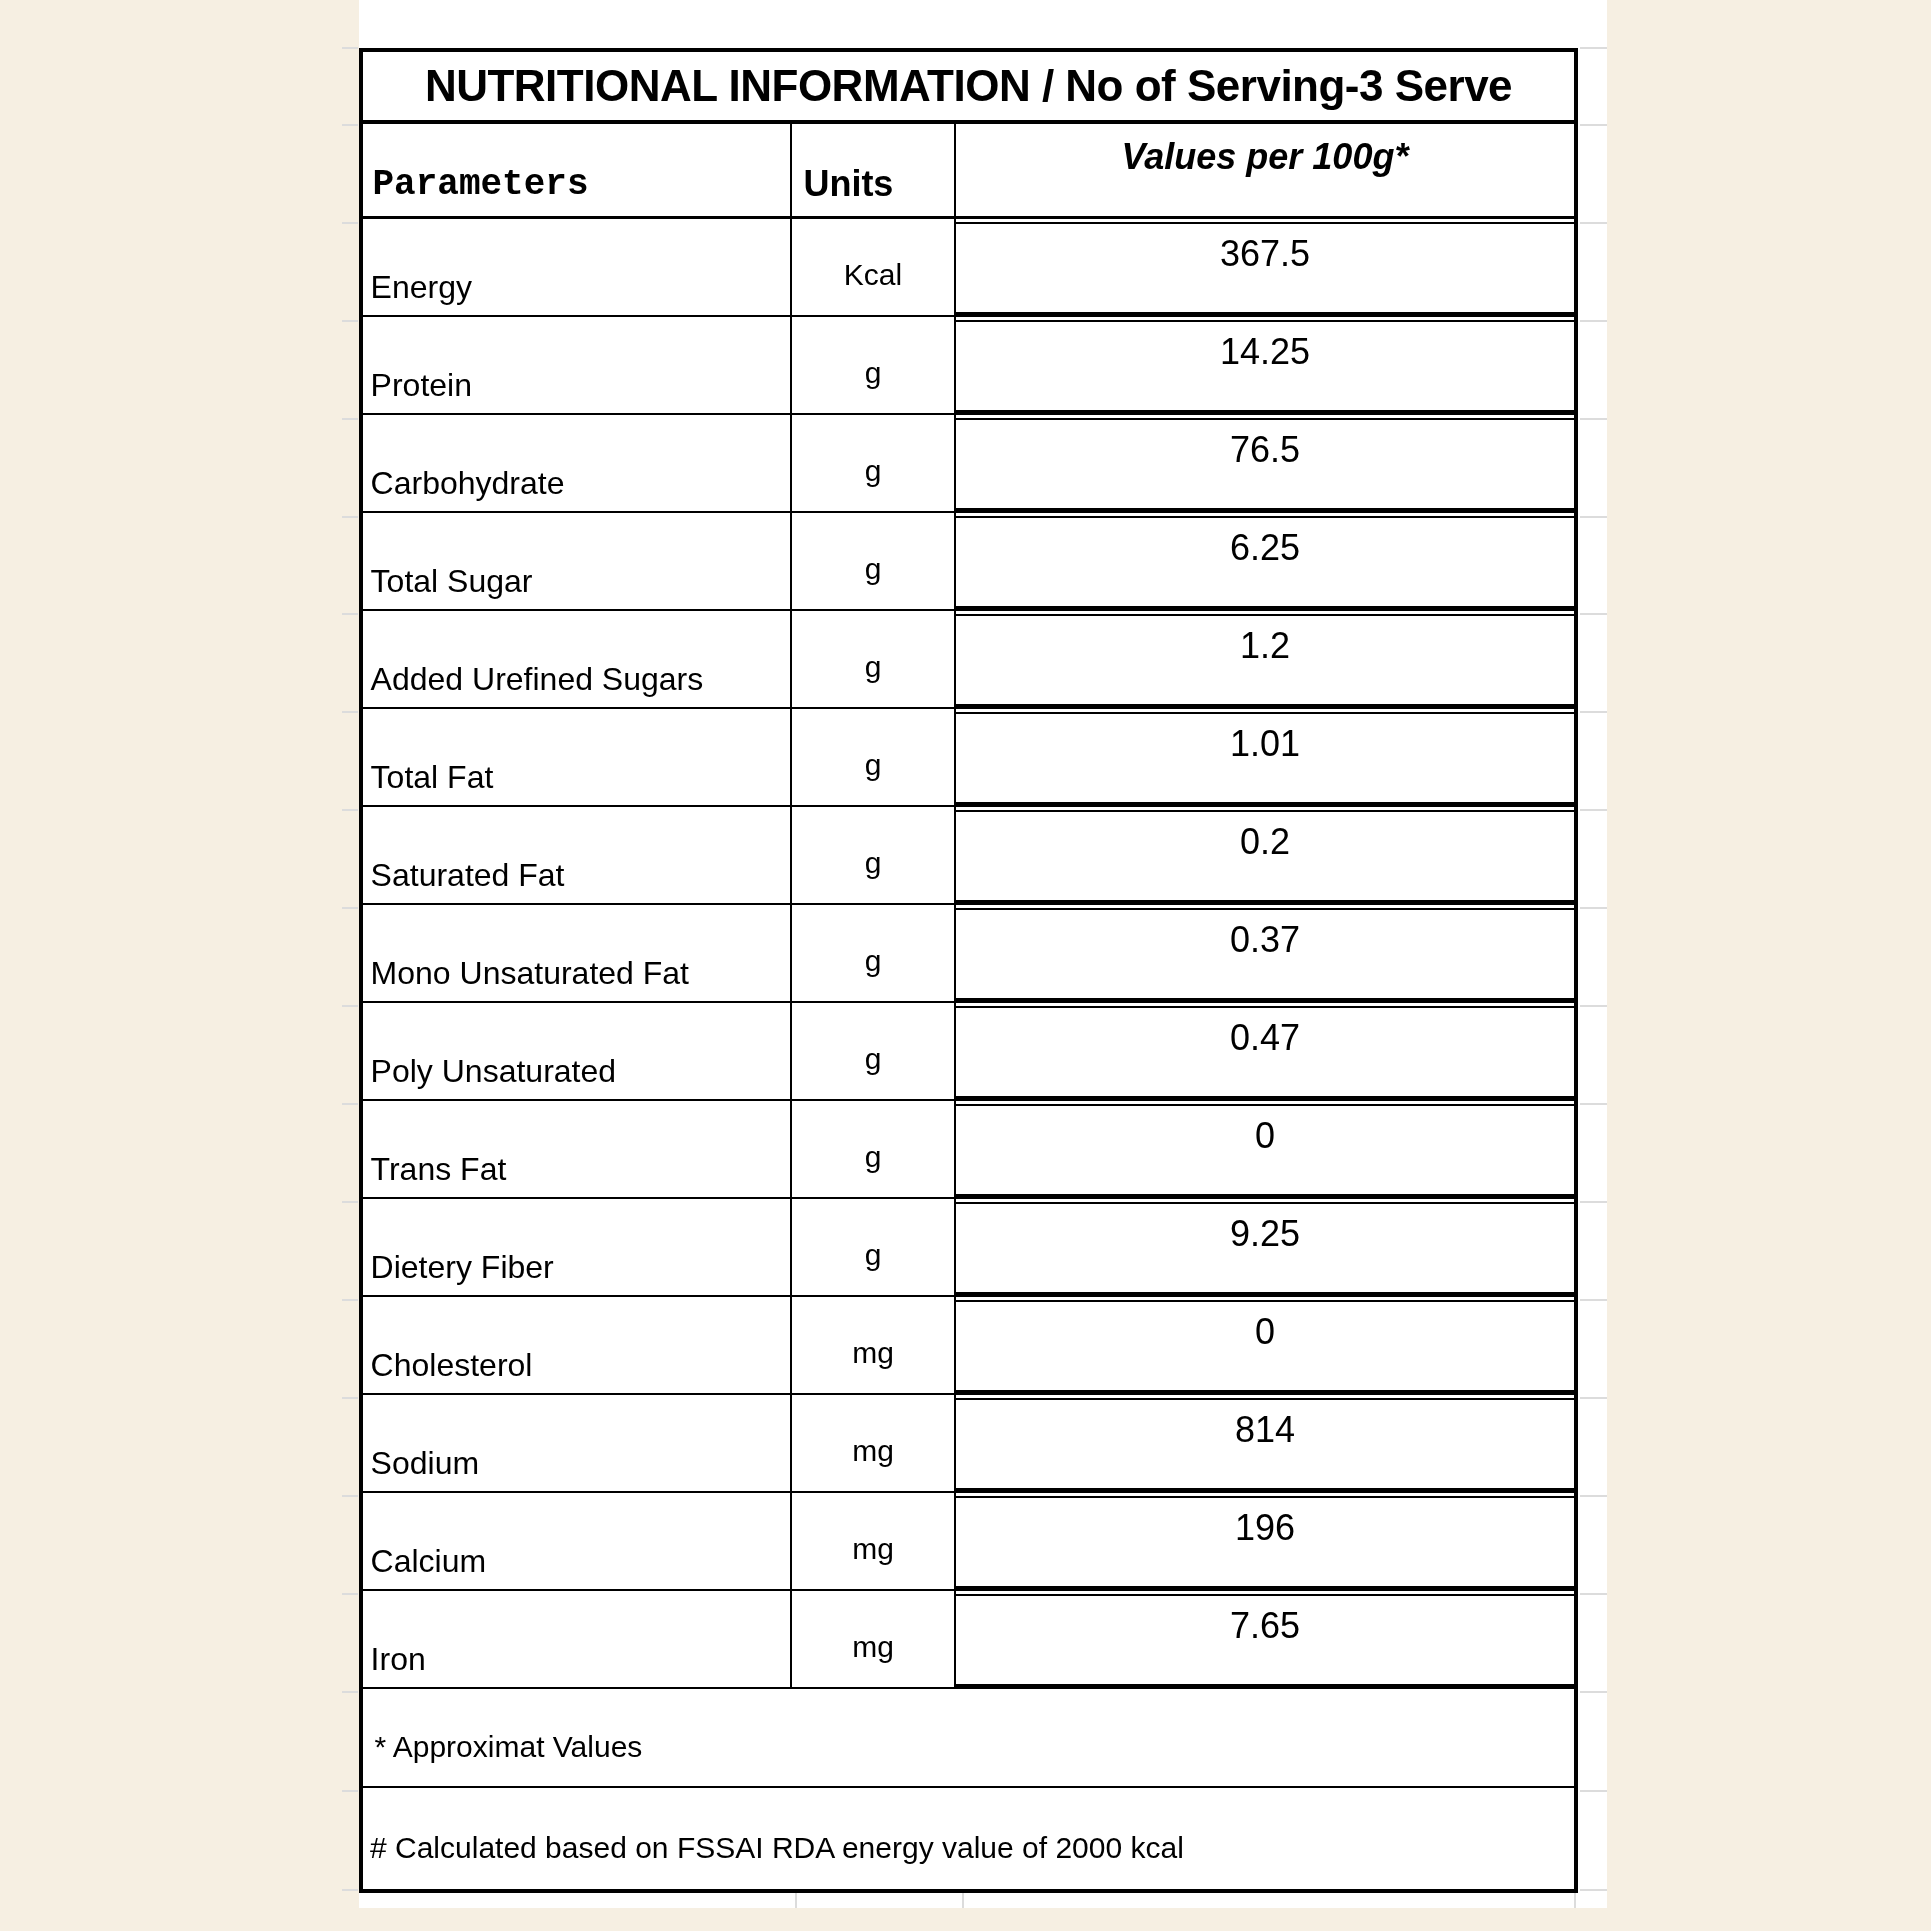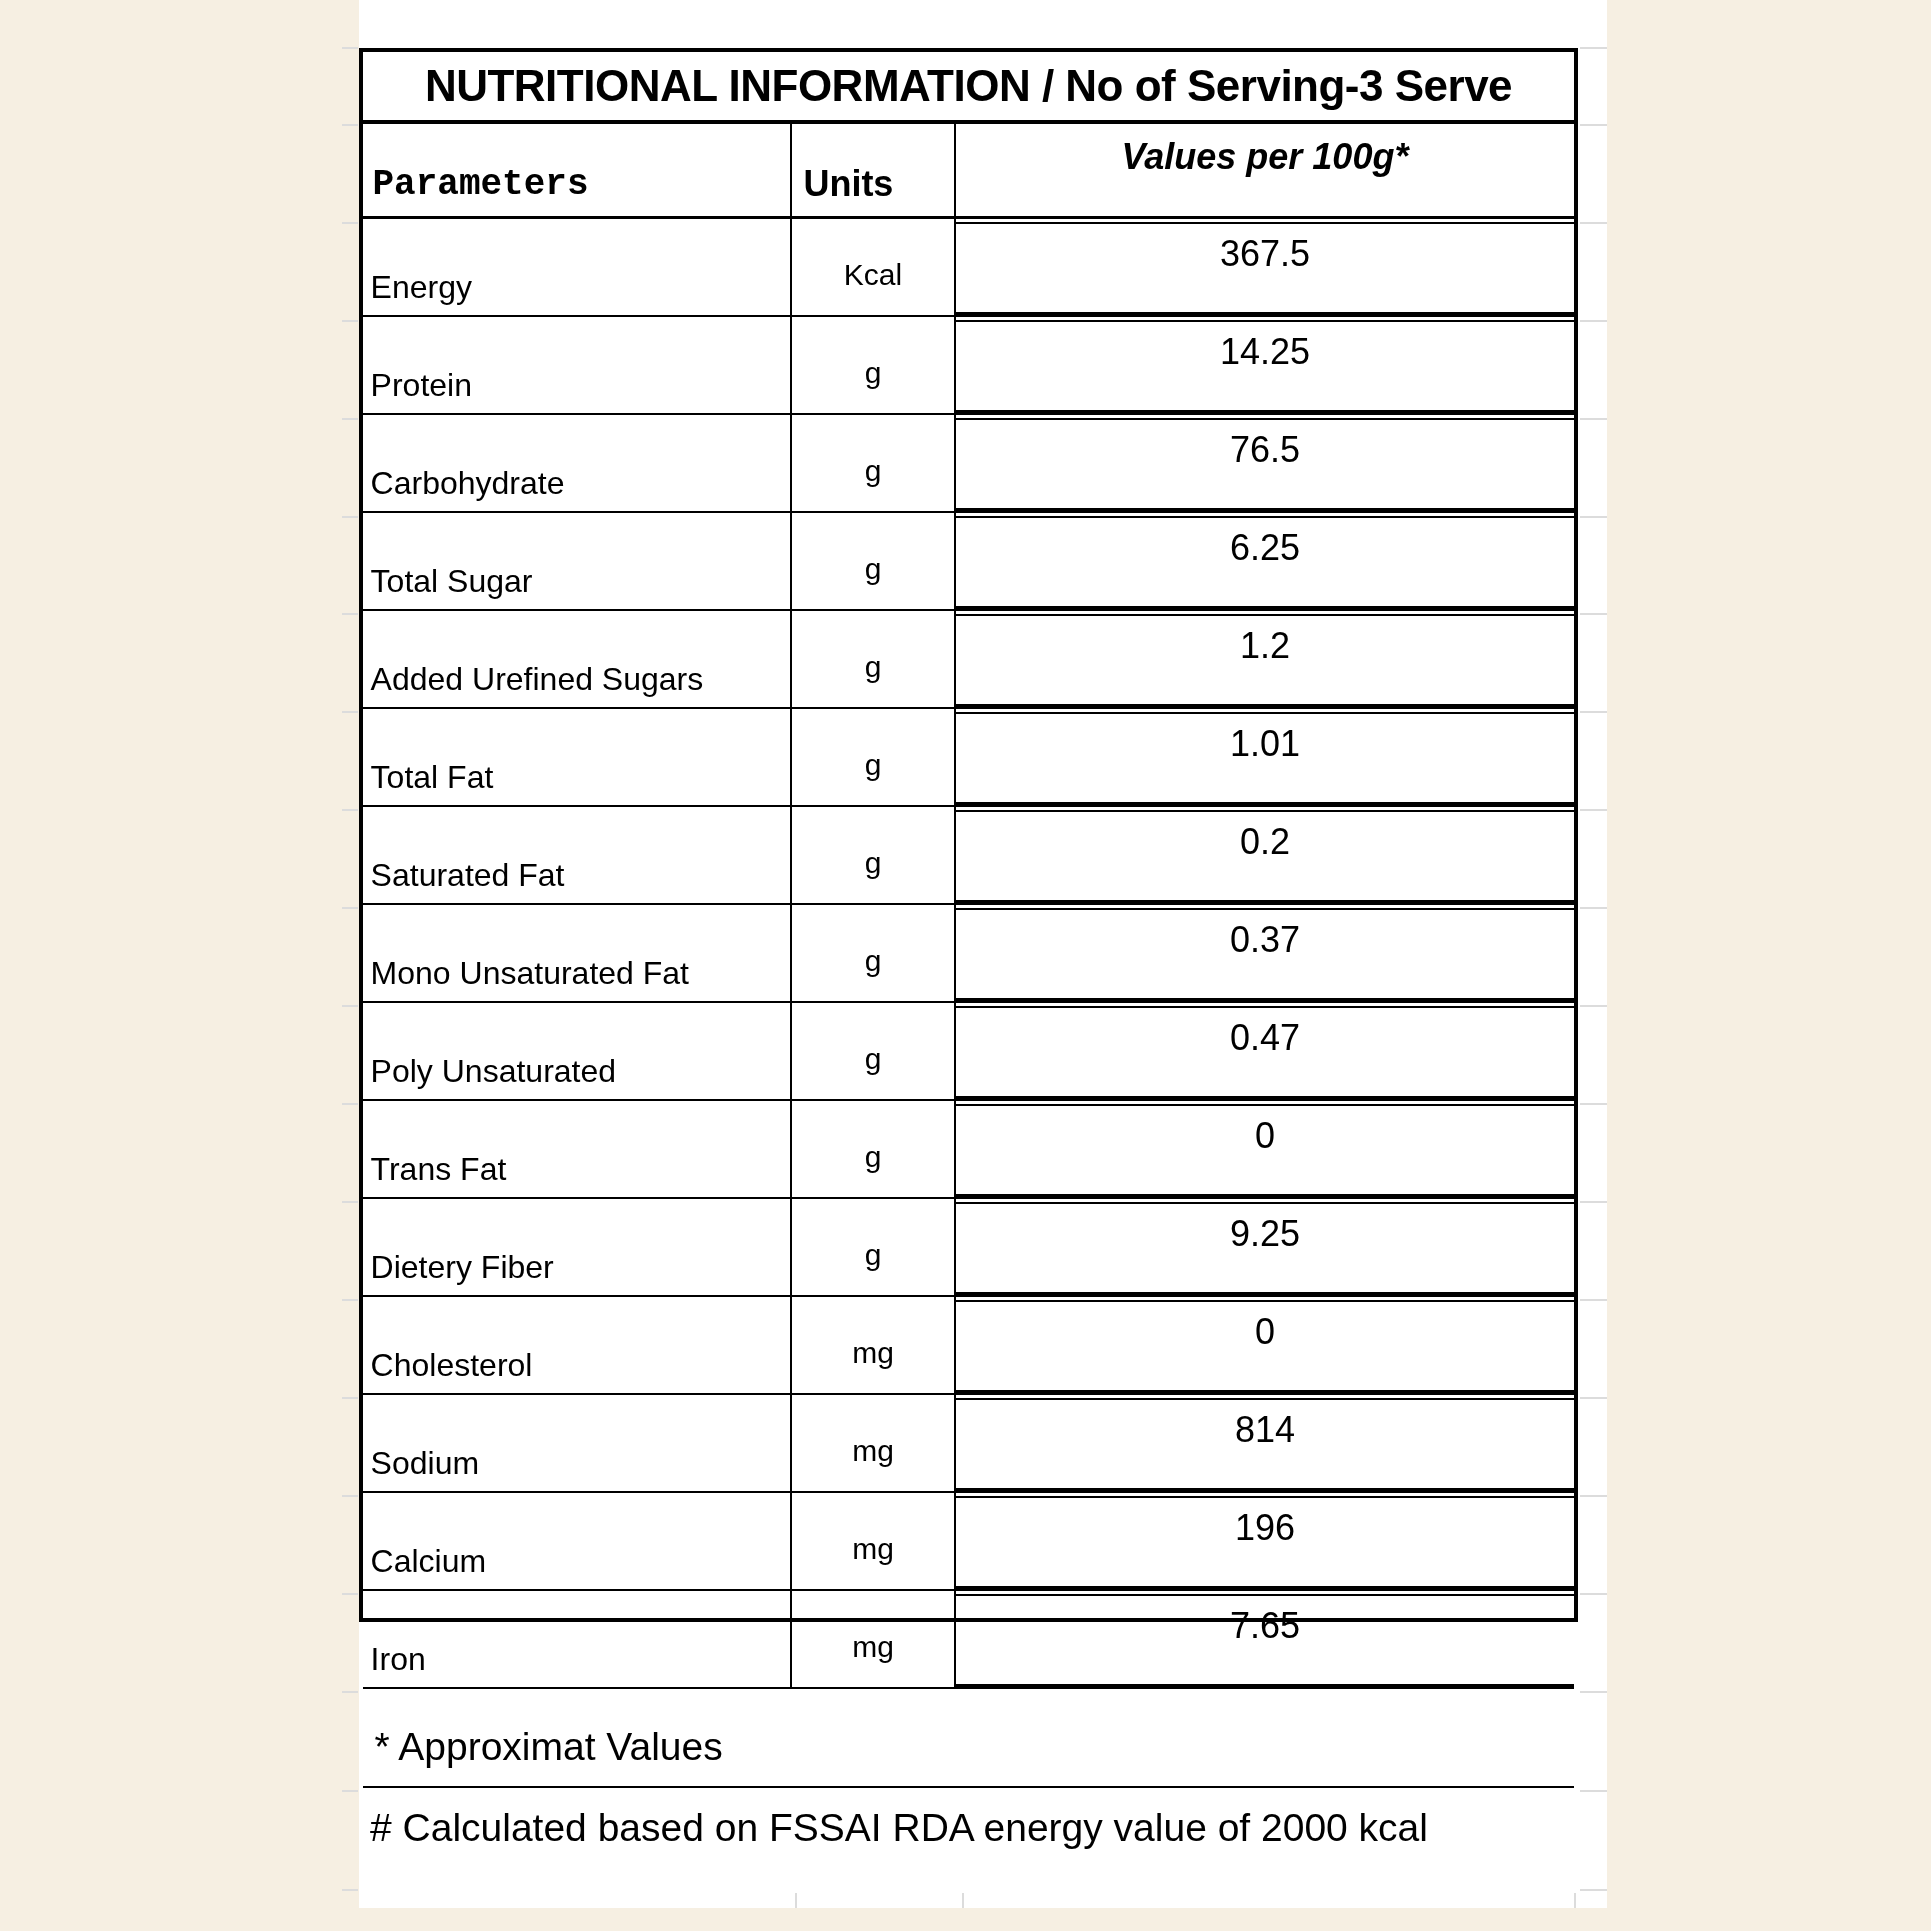--- a/index.html
+++ b/index.html
@@ -34,21 +34,21 @@
     position: absolute;
     width: 1.9px;
     background: #dcdcdc;
   }
   
   .ntable {
     position: absolute;
     left: 359px;
     top: 48px;
     width: 1219px;
-    height: 1574px;
+    height: 1845px;
     box-sizing: border-box;
     border: 4.8px solid #000;
     background: #fff;
     display: grid;
     grid-template-columns: 429px 164px 1fr;
     grid-template-rows: 72px 95px repeat(15, 98px) 99px auto;
   }
   .c-title {
     grid-column: 1 / 4;
     border-bottom: 4.8px solid #000;
@@ -117,21 +117,21 @@
     top: 2.9px;
     left: 0;
     right: 0;
     height: 1.9px;
     background: #000;
   }
   .c-foot {
     grid-column: 1 / 4;
     display: flex;
     align-items: center;
-    font-size: 39px;
+    font-size: 30px;
     box-sizing: border-box;
     margin-top: 18px;
   }
   .c-foot1 {
     border-bottom: 2.9px solid #000;
     padding-left: 11.4px;
   }
   .c-foot2 {
     padding-left: 7px;
   }

